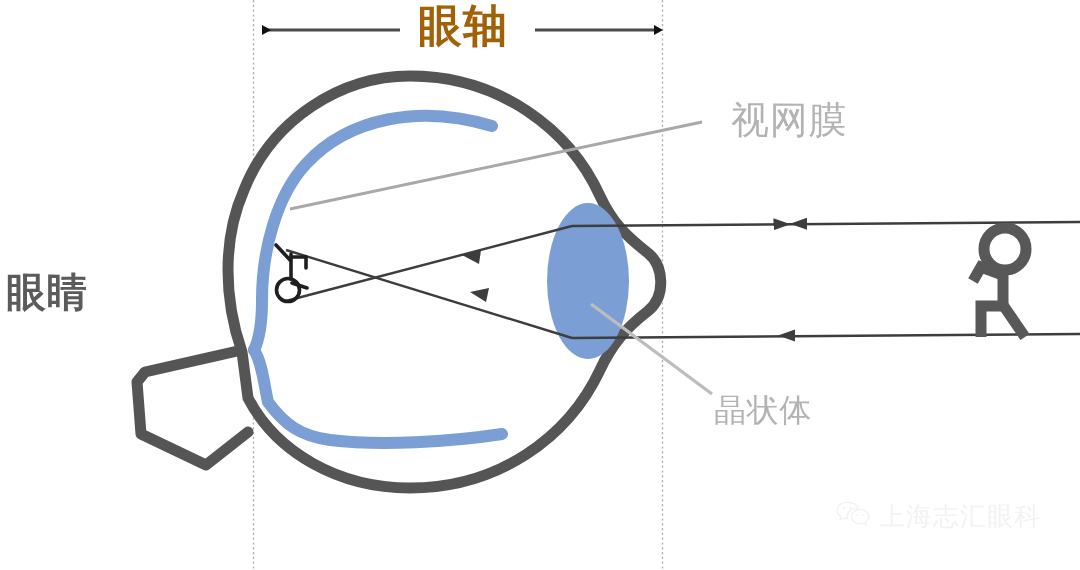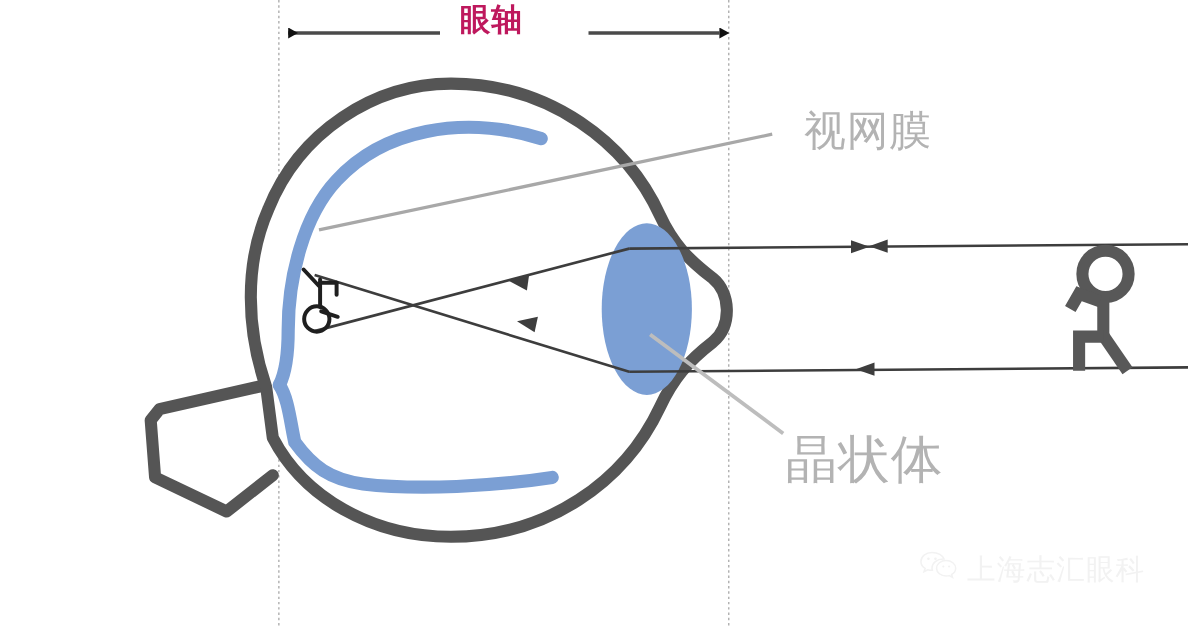--- a/index.html
+++ b/index.html
@@ -25,41 +25,41 @@
     height: 570px;
     display: block;
   }
   .lbl {
     position: absolute;
     white-space: nowrap;
     line-height: 1;
     letter-spacing: 0.02em;
   }
   .lbl-axis {
-    font-size: 28px;
+    font-size: 44px;
     font-weight: bold;
-    color: #be185d;
+    color: #a16207;
     left: 418px;
     top: 4px;
   }
   .lbl-eye {
     font-size: 40px;
     font-weight: bold;
     color: #5b5b5b;
     left: 6px;
     top: 272px;
   }
   .lbl-retina {
     font-size: 38px;
     color: #b3b3b3;
     left: 731px;
     top: 101px;
   }
   .lbl-lens {
-    font-size: 47px;
+    font-size: 32px;
     color: #b3b3b3;
     left: 714px;
     top: 394px;
   }
   .watermark {
     position: absolute;
     left: 836px;
     top: 500px;
     display: flex;
     align-items: center;
@@ -164,20 +164,21 @@
       <path d="M 1003,306 L 981,306 L 981,337" stroke-width="11" fill="none"></path>
     </g>
 
     <line x1="290" y1="209" x2="702" y2="122" stroke="#a8a8a8" stroke-width="3"></line>
     <line x1="591" y1="304" x2="712" y2="394" stroke="#bdbdbd" stroke-width="3.4"></line>
 
   </svg>
 
   <div class="lbl lbl-axis">眼轴</div>
 
+  <div class="lbl lbl-eye">眼睛</div>
 
   <div class="lbl lbl-retina">视网膜</div>
 
   <div class="lbl lbl-lens">晶状体</div>
 
   <div class="watermark">
     <span>
       <svg width="34" height="28" viewBox="0 0 34 28">
         <path d="M11.2 2.2C5.6 2.2 1.2 5.9 1.2 10.4c0 2.6 1.5 4.9 3.8 6.4l-1 3 3.4-1.8c1.1.3 2.3.5 3.5.5h.7
                  c-.2-.7-.3-1.4-.3-2.1 0-4.6 4.5-8.3 10.1-8.3h.8C21.2 4.9 16.7 2.2 11.2 2.2z" fill="none" stroke="#f2f2f2" stroke-width="1.4"></path>

